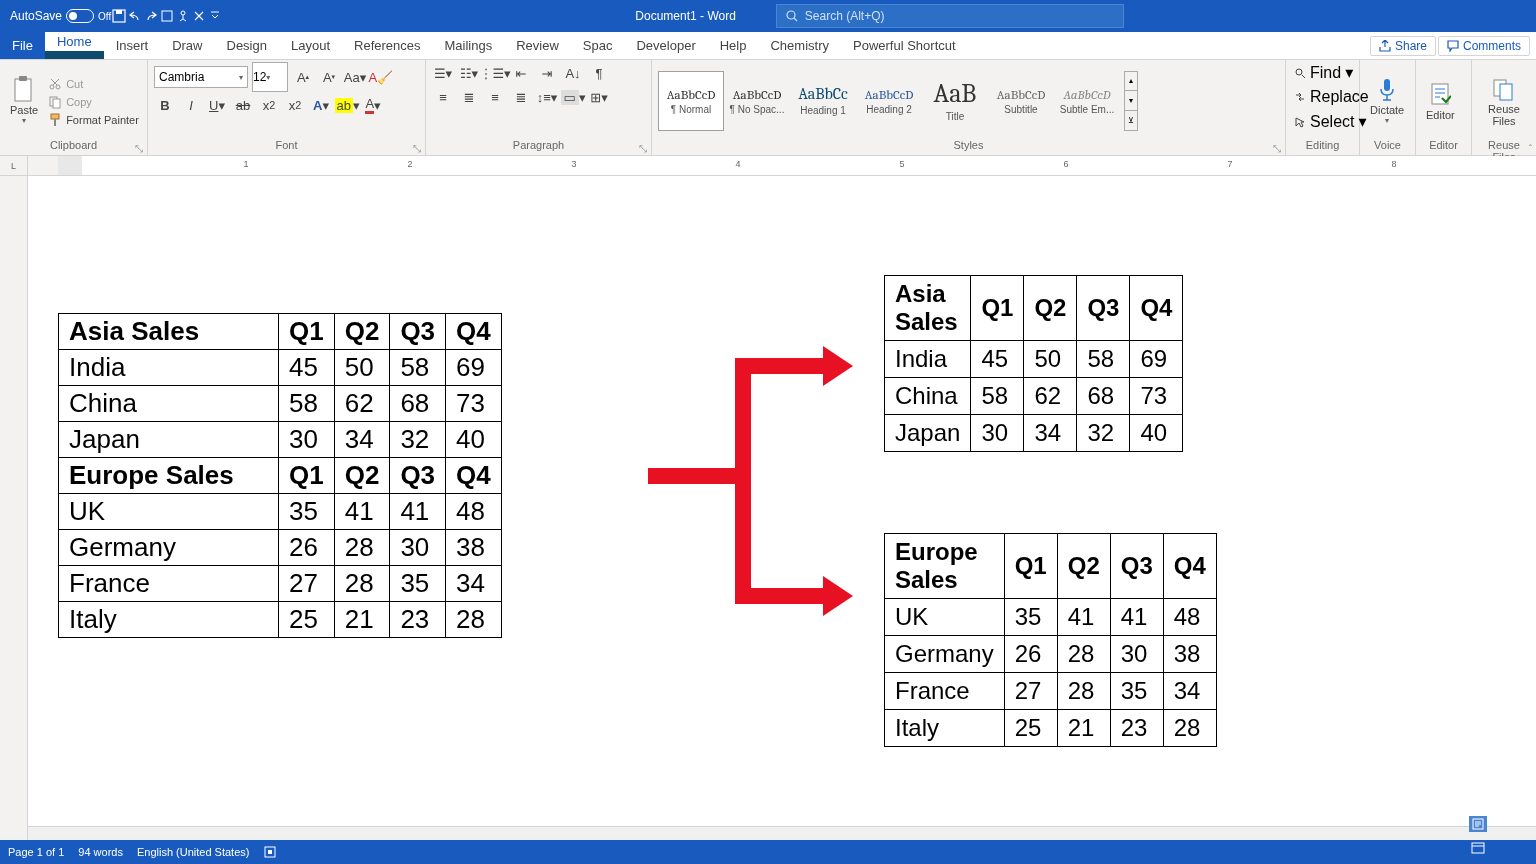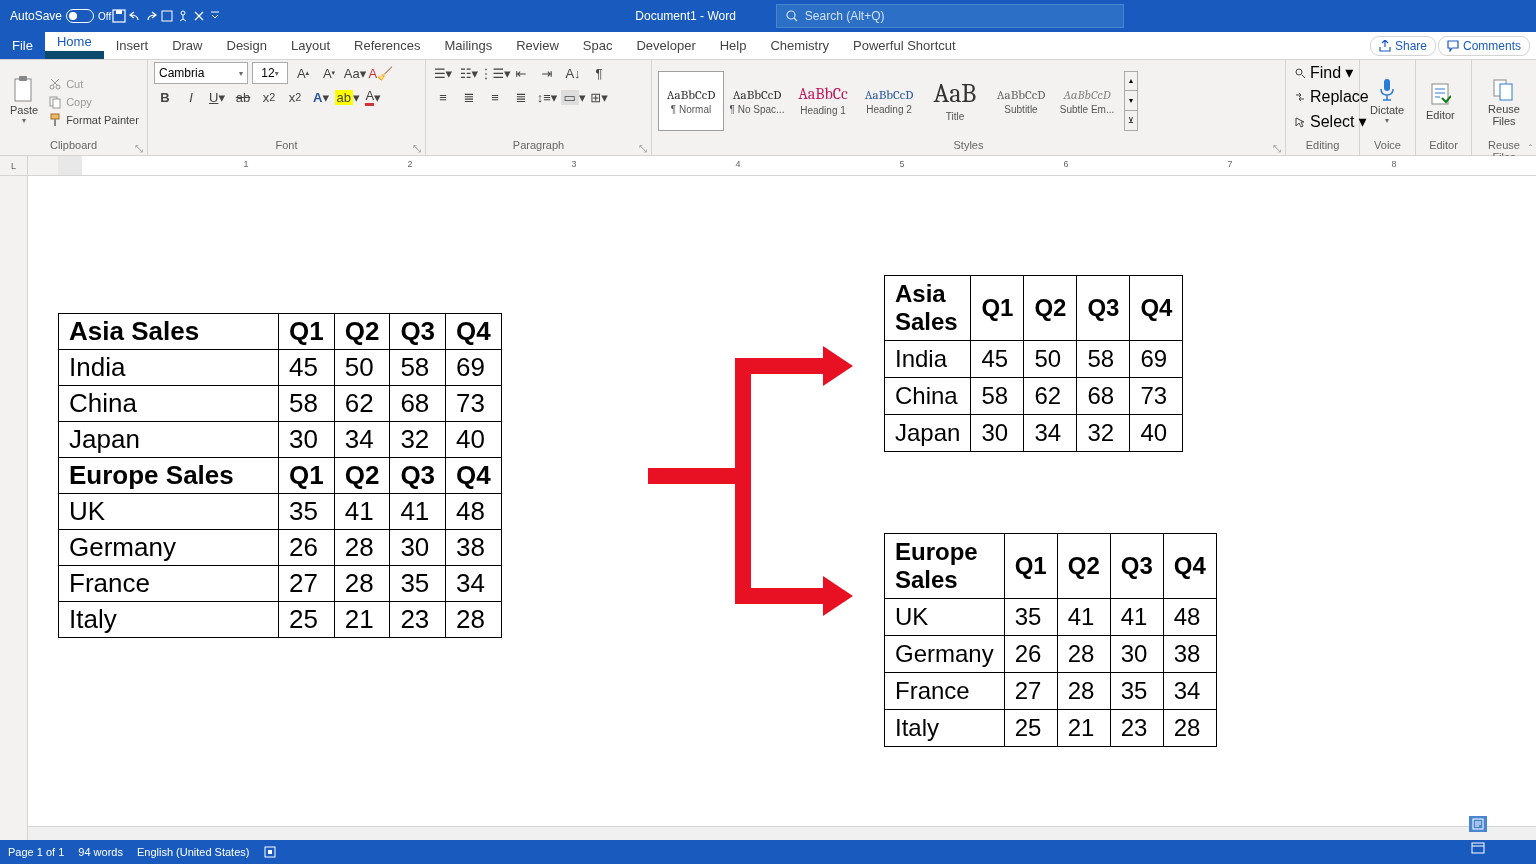--- a/index.html
+++ b/index.html
@@ -19,35 +19,35 @@
 .title-right { display: flex; align-items: center; gap: 14px; padding-right: 10px; }
 .user-badge { width: 20px; height: 20px; background: #d13438; border-radius: 50%; display: flex; align-items: center; justify-content: center; font-size: 9px; color: #fff; }
 .win-btn { width: 28px; height: 28px; display: flex; align-items: center; justify-content: center; cursor: pointer; }
 
 
 .ribbon-tabs { height: 28px; background: #fff; border-bottom: 1px solid #d4d4d4; display: flex; align-items: stretch; font-size: 13px; }
 .tab { padding: 0 12px; display: flex; align-items: center; cursor: pointer; color: #444; }
 .tab.file { background: #185abd; color: #fff; }
 .tab.active { color: #185abd; border-bottom: 8px solid #0c4a6e; font-weight: 400; text-align: center; }
 .tabs-right { margin-left: auto; display: flex; align-items: center; gap: 2px; padding-right: 6px; }
-.tabs-right .rt { padding: 2px 8px; border: 1px solid #d4d4d4; border-radius: 9px; color: #185abd; font-size: 12px; cursor: pointer; display: flex; align-items: center; gap: 4px; }
+.tabs-right .rt { padding: 2px 8px; border: 1px solid #d4d4d4; border-radius: 2px; color: #185abd; font-size: 12px; cursor: pointer; display: flex; align-items: center; gap: 4px; }
 
 
 .ribbon { height: 96px; background: #f3f2f1; border-bottom: 1px solid #d4d4d4; display: flex; }
 .group { border-right: 1px solid #d4d4d4; display: flex; flex-direction: column; padding: 2px 6px 0 6px; }
 .group-body { flex: 1; display: flex; align-items: center; gap: 4px; }
 .group-label { height: 16px; font-size: 11px; color: #666; text-align: center; position: relative; }
 .group-launcher { position: absolute; right: -2px; bottom: 0; font-size: 10px; color: #888; }
 .ribbon-btn { display: flex; flex-direction: column; align-items: center; font-size: 11px; color: #444; cursor: pointer; padding: 2px 4px; }
 .ribbon-btn .icon-big { width: 28px; height: 28px; display: flex; align-items: center; justify-content: center; font-size: 20px; }
 .small-btn { width: 22px; height: 22px; display: flex; align-items: center; justify-content: center; font-size: 13px; color: #444; cursor: pointer; border-radius: 2px; }
 .stack { display: flex; flex-direction: column; gap: 2px; }
 .row { display: flex; align-items: center; gap: 4px; }
 .font-select { width: 94px; height: 22px; border: 1px solid #ababab; background: #fff; font-size: 12px; padding: 0 4px; display: flex; align-items: center; justify-content: space-between; }
-.size-select { width: 36px; height: 22px; border: 1px solid #ababab; background: #fff; font-size: 12px; padding: 0 12px; display: flex; align-items: center; justify-content: center; }
+.size-select { width: 36px; height: 30px; border: 1px solid #ababab; background: #fff; font-size: 12px; padding: 0 0; display: flex; align-items: center; justify-content: flex-start; }
 .dd-arrow { font-size: 8px; color: #666; }
 .style-gallery { display: flex; align-items: center; gap: 0; }
 .style-item { width: 66px; height: 60px; border: 1px solid transparent; display: flex; flex-direction: column; align-items: center; justify-content: center; font-size: 10px; cursor: pointer; }
 .style-item.sel { border: 1px solid #a0a0a0; background: #fff; }
 .style-preview { font-family: Cambria, serif; color: #333; }
 .style-name { font-size: 10px; color: #555; margin-top: 2px; }
 .gallery-more { width: 14px; display: flex; flex-direction: column; border: 1px solid #ababab; height: 60px; }
 .gallery-more div { flex: 1; display: flex; align-items: center; justify-content: center; font-size: 8px; border-bottom: 1px solid #ababab; cursor: pointer; }
 .gallery-more div:last-child { border-bottom: none; }
 
@@ -289,21 +289,21 @@
       <div class="style-gallery" id="style-gallery">
           <div class="style-item sel">
             <div class="style-preview" style="font-size:13px;color:#333">AaBbCcD</div>
             <div class="style-name">¶ Normal</div>
           </div>
           <div class="style-item">
             <div class="style-preview" style="font-size:13px;color:#333">AaBbCcD</div>
             <div class="style-name">¶ No Spac...</div>
           </div>
           <div class="style-item">
-            <div class="style-preview" style="font-size:16px;color:#be185d">AaBbCc</div>
+            <div class="style-preview" style="font-size:16px;color:#0c4a6e">AaBbCc</div>
             <div class="style-name">Heading 1</div>
           </div>
           <div class="style-item">
             <div class="style-preview" style="font-size:13px;color:#2b579a">AaBbCcD</div>
             <div class="style-name">Heading 2</div>
           </div>
           <div class="style-item">
             <div class="style-preview" style="font-size:26px;color:#333">AaB</div>
             <div class="style-name">Title</div>
           </div>

